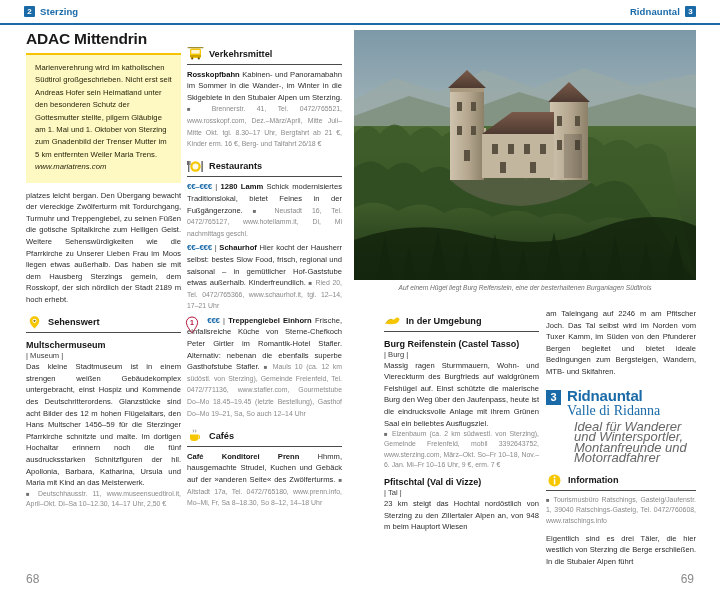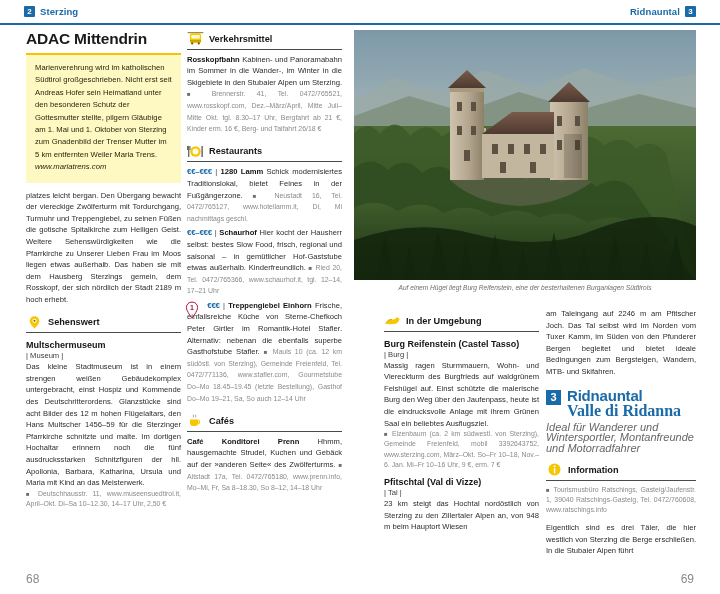--- a/index.html
+++ b/index.html
@@ -106,25 +106,26 @@
   
   .sect-head { margin-top: 10px; display: flex; align-items: flex-start; gap: 6px; }
   .sect-num {
     background: #1a6aa8; color: #fff; font-size: 11px; font-weight: bold;
     width: 15px; height: 15px; line-height: 15px; text-align: center;
     flex: 0 0 auto; margin-top: 2px;
   }
   .sect-de { font-size: 15px; font-weight: bold; color: #1a6aa8; line-height: 16px; letter-spacing: -.2px; }
   .sect-it {
     font-family: "Liberation Serif", serif;
-    font-size: 16px; font-weight: bold; color: #1a6aa8; line-height: 13px;
+    font-size: 14px; font-weight: normal; color: #1a6aa8; line-height: 13px;
   }
   .sect-sub {
-    font-size: 11px; font-style: italic; color: #666; line-height: 10.5px;
+    font-size: 13px; font-style: italic; color: #666; line-height: 10.5px;
     margin-top: 5px;
+    margin-left: 28px;
   }
 
   
   .folio {
     position: absolute; bottom: 8px; font-size: 12px; color: #8a8a8a;
   }
   .folio-l { left: 26px; }
   .folio-r { right: 26px; }
 </style>
 </head>
@@ -287,21 +288,21 @@
       <div class="poi-cat">| Museum |</div>
       <div class="body">Das kleine Stadtmuseum ist in einem strengen weißen Gebäudekomplex untergebracht, einst Hospiz und Kommende des Deutschritterordens. Glanzstücke sind acht Bilder des 12 m hohen Flügelaltars, den Hans Multscher 1456–59 für die Sterzinger Pfarrkirche schnitzte und malte. Im dortigen Hochaltar erinnern noch die fünf ausdrucksstarken Schnitzfiguren der hll. Apollonia, Barbara, Katharina, Ursula und Maria mit Kind an das Meisterwerk.</div>
       <div class="meta">
         <span class="sq">■</span>
         <span>Deutschhausstr. 11, www.museensuedtirol.it, April–Okt. Di–Sa 10–12.30, 14–17 Uhr, 2,50 €</span>
       </div>
     </div>
 
     <div class="col col-2">
 
-      <div class="rubric" style="margin-top:1px">
+      <div class="rubric" style="margin-top:16px">
         <div class="rubric-row">
           <span class="icon">
             <svg width="17" height="15" viewBox="0 0 17 15">
               <rect x="3" y="2.5" width="11" height="9.5" rx="1.6" fill="#f6c700"></rect>
               <rect x="4.3" y="4" width="8.4" height="3.6" fill="#fff" opacity=".85"></rect>
               <rect x="3" y="9.4" width="11" height="1.2" fill="#b38f00"></rect>
               <circle cx="5.2" cy="12.4" r="1.1" fill="#6b5600"></circle>
               <circle cx="11.8" cy="12.4" r="1.1" fill="#6b5600"></circle>
               <rect x="0.6" y="1.2" width="15.8" height="1" fill="#8c7400"></rect>
             </svg>

